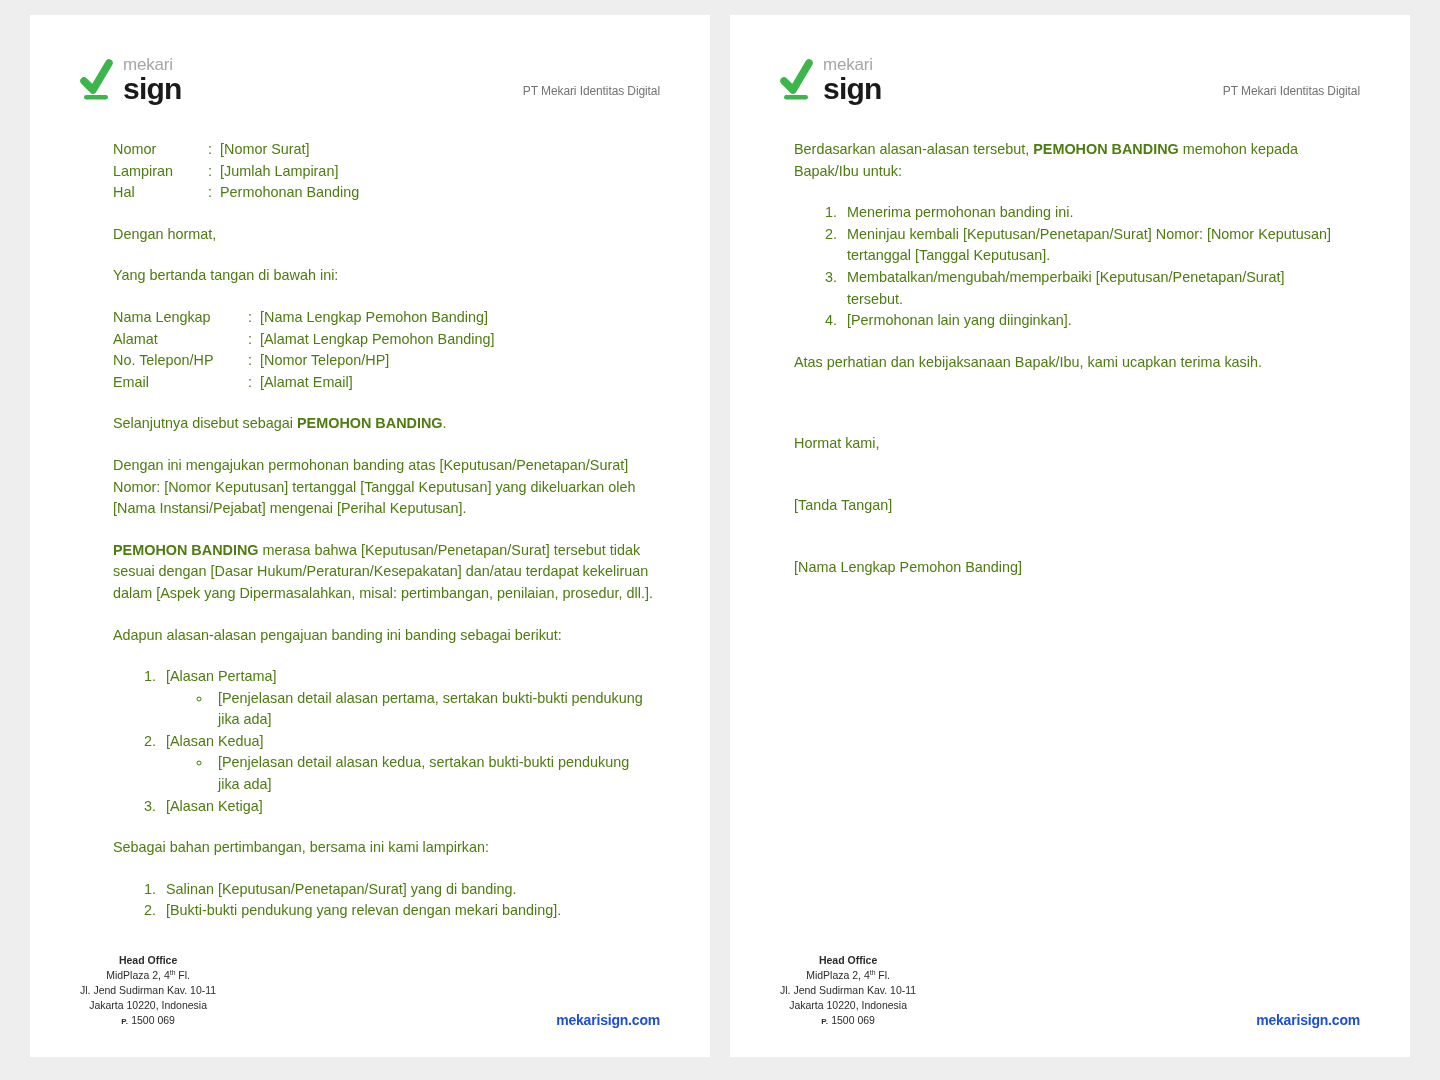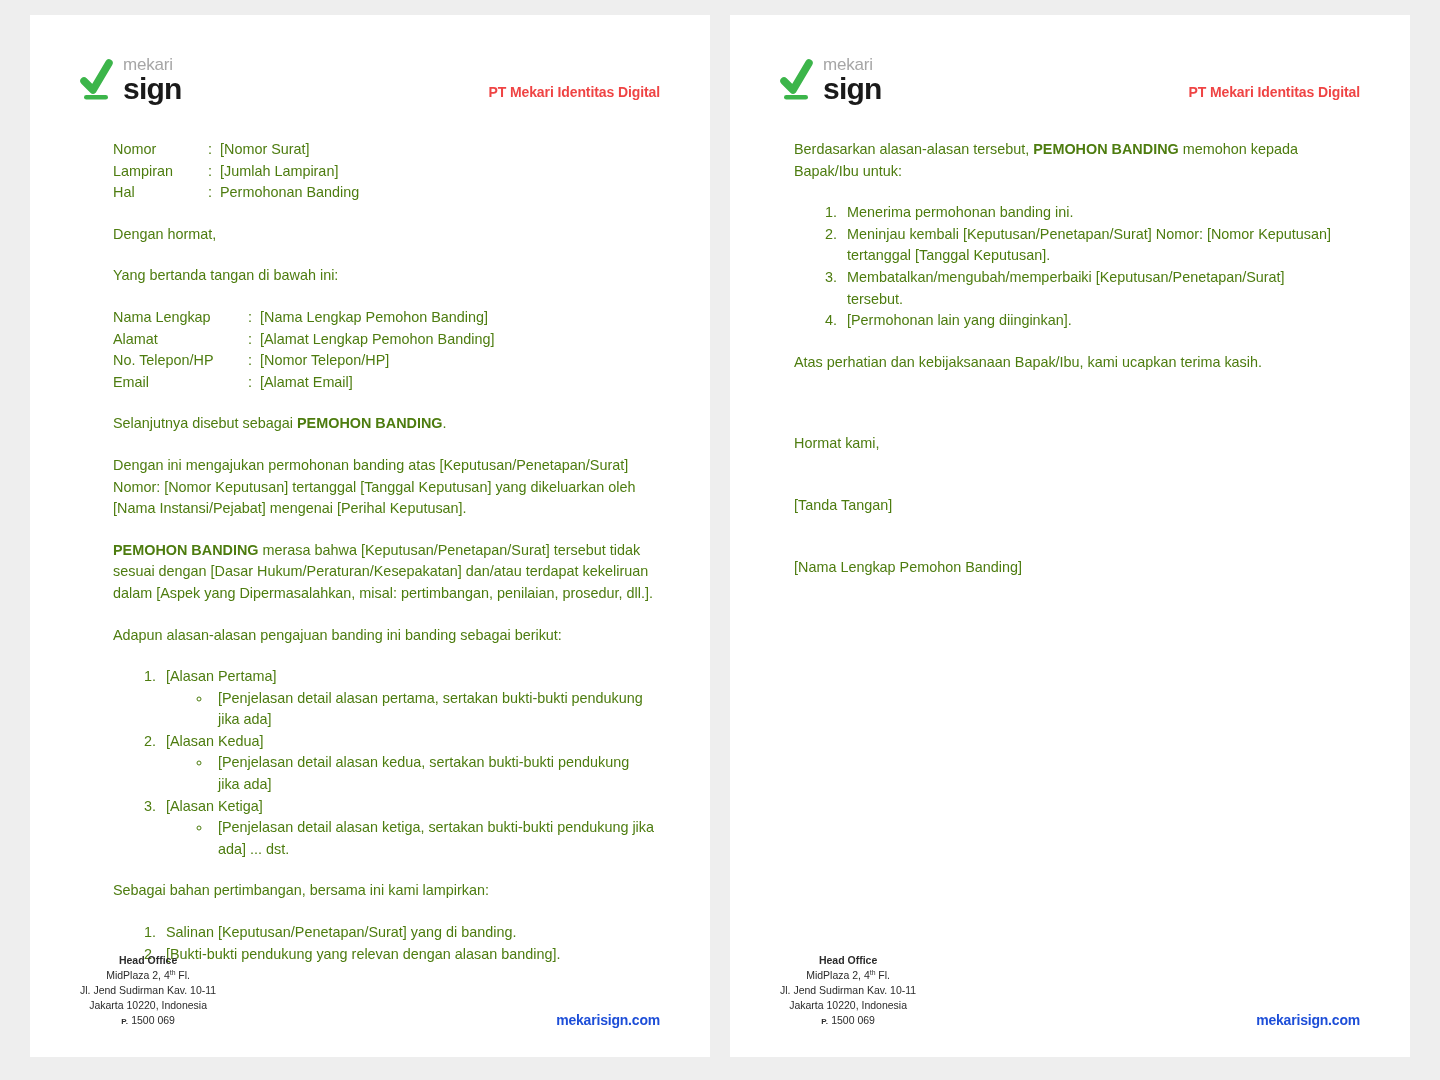--- a/index.html
+++ b/index.html
@@ -65,23 +65,23 @@
     font-weight: 400;
   }
   .brand-bottom {
     font-size: 30px;
     font-weight: 700;
     color: #1a1a1a;
     letter-spacing: -0.8px;
     margin-top: 1px;
   }
   .company-name {
-    font-size: 14px;
-    font-weight: 700;
-    color: #ef4444;
+    font-size: 12px;
+    font-weight: 400;
+    color: #737373;
     letter-spacing: -0.1px;
     padding-top: 29px;
   }
 
   
   .doc-body {
     margin-top: 22px;
     padding-left: 33px;
     padding-right: 6px;
     color: #4d7c0f;
@@ -270,31 +270,28 @@
           </ul>
         </li>
         <li>
           <span>[Alasan Kedua]</span>
           <ul class="circle-list">
             <li>[Penjelasan detail alasan kedua, sertakan bukti-bukti pendukung jika ada]</li>
           </ul>
         </li>
         <li>
           <span>[Alasan Ketiga]</span>
-          <ul class="circle-list">
-            <li>[Penjelasan detail alasan ketiga, sertakan bukti-bukti pendukung jika ada] ... dst.</li>
-          </ul>
         </li>
       </ol>
 
       <p class="para">Sebagai bahan pertimbangan, bersama ini kami lampirkan:</p>
 
       <ol class="num-list">
         <li>Salinan [Keputusan/Penetapan/Surat] yang di banding.</li>
-        <li>[Bukti-bukti pendukung yang relevan dengan alasan banding].</li>
+        <li>[Bukti-bukti pendukung yang relevan dengan mekari banding].</li>
       </ol>
 
     </div>
 
     <div class="page-footer">
       <div class="office-block">
         <div class="office-title">Head Office</div>
         <div><span>MidPlaza 2, 4</span><sup>th</sup><span> Fl.</span></div>
         <div>Jl. Jend Sudirman Kav. 10-11</div>
         <div>Jakarta 10220, Indonesia</div>

